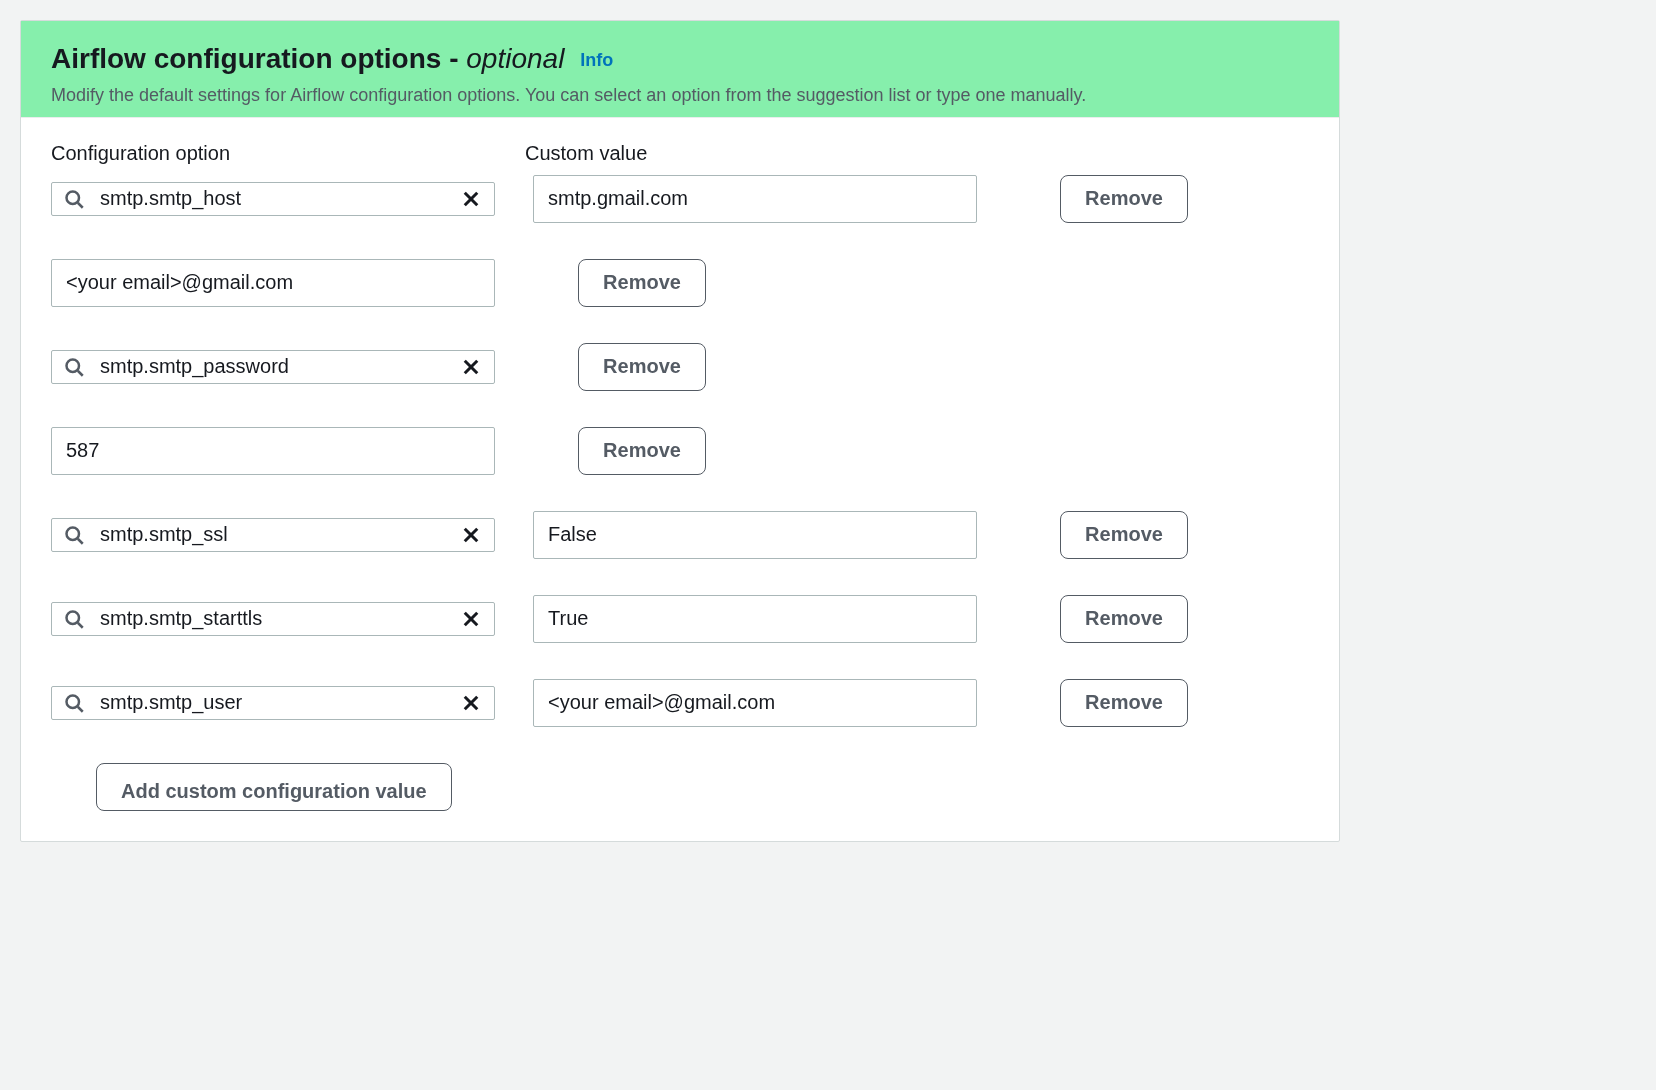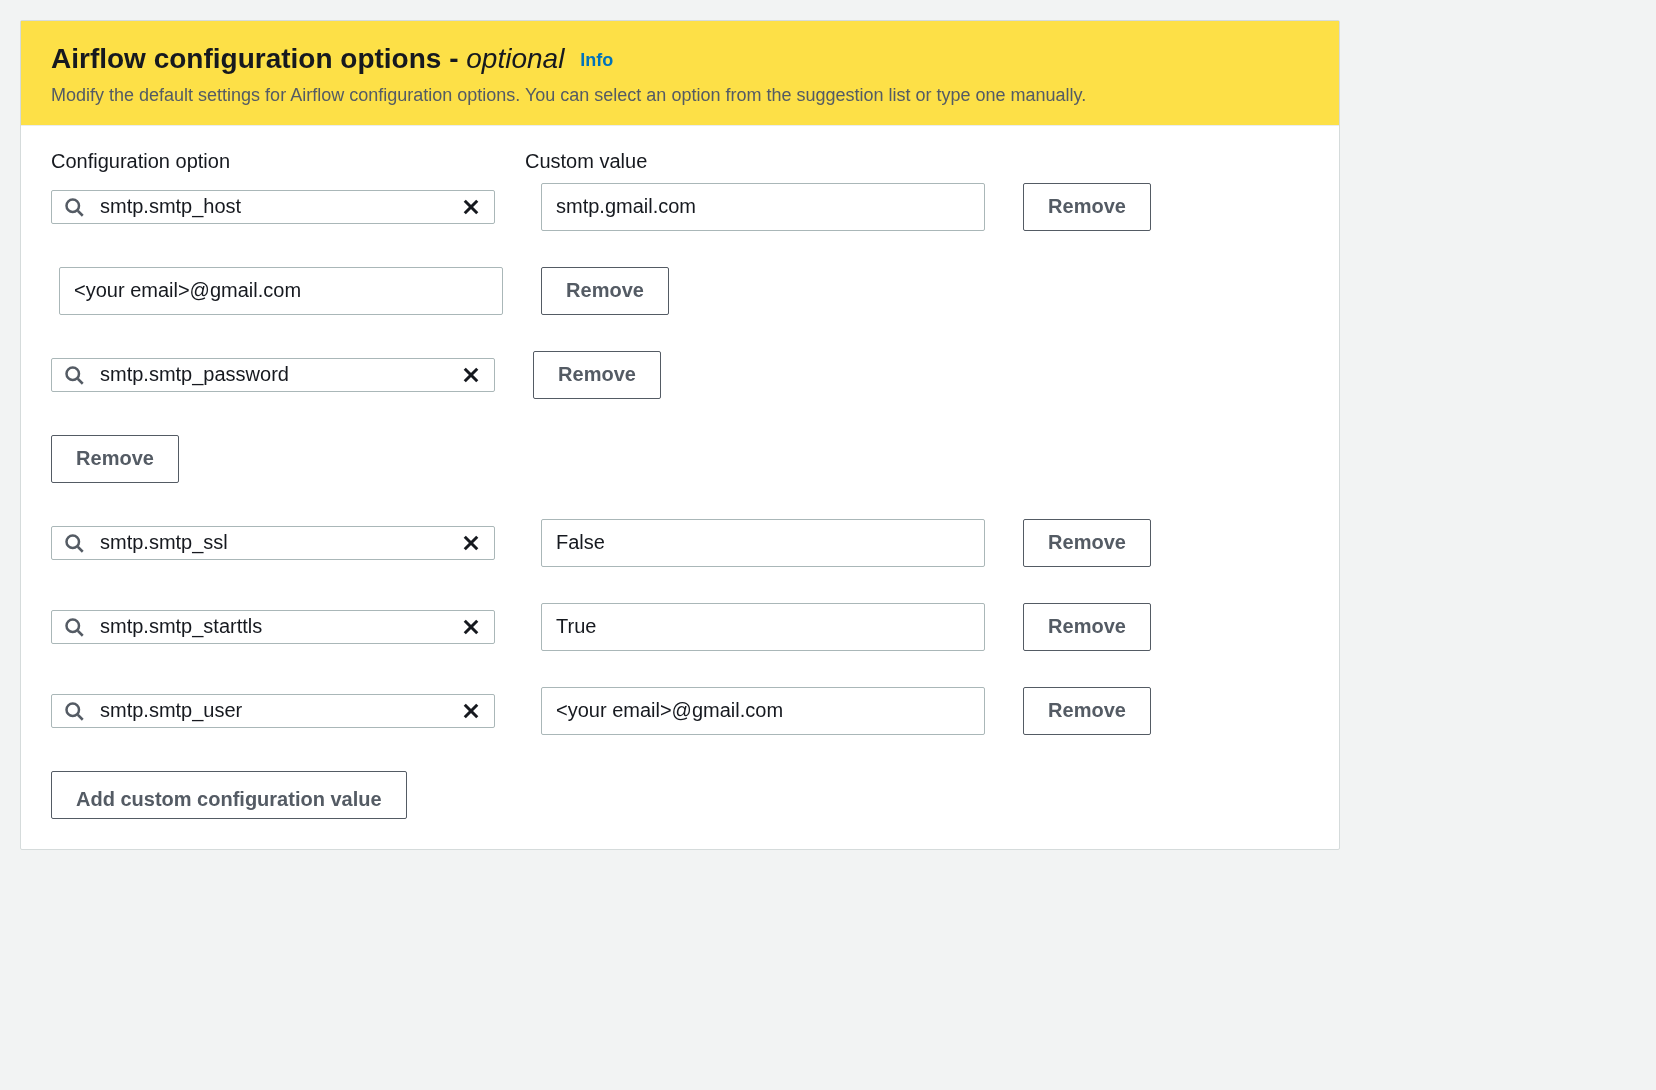--- a/index.html
+++ b/index.html
@@ -10,22 +10,22 @@
     font-family: "Amazon Ember", "Helvetica Neue", Arial, sans-serif;
     color: #16191f;
   }
   .panel {
     background: #fff;
     border: 1px solid #d5dbdb;
     border-radius: 2px;
     width: 1320px;
   }
   .panel-header {
-    padding: 20px 30px 16px 30px;
-    background: #fde047;
+    padding: 20px 30px 8px 30px;
+    background: #86efac;
     border-bottom: 1px solid #eaeded;
   }
   .panel-title {
     font-size: 28px;
     font-weight: 700;
     margin: 0 0 6px 0;
     line-height: 1.3;
   }
   .panel-title .optional {
     font-style: italic;
@@ -115,32 +115,32 @@
   .value-input {
     width: 444px;
     height: 48px;
     border: 1px solid #aab7b8;
     border-radius: 2px;
     font-size: 20px;
     padding: 0 14px;
     background: #fff;
     color: #16191f;
     outline: none;
-    margin-left: 8px;
   }
   .remove-btn, .add-btn {
     height: 48px;
     border: 1px solid #545b64;
-    border-radius: 2px;
+    border-radius: 8px;
     background: #fff;
     color: #545b64;
     font-size: 20px;
     font-weight: 700;
     cursor: pointer;
     padding: 0 18px;
+    margin-left: 45px;
   }
   .remove-btn { width: 128px; }
   .add-btn { margin-top: 36px; padding: 16px 24px; }
   svg { display: block; }
 </style>
 </head>
 <body>
 
 <div class="panel">
 
@@ -202,20 +202,21 @@
             <line x1="3" y1="3" x2="13" y2="13"></line>
             <line x1="13" y1="3" x2="3" y2="13"></line>
           </svg>
         </span>
       </button>
     </div>
     <button class="remove-btn">Remove</button>
   </div>
 
   <div class="row">
+    <input type="text" class="value-input" value="587" style="">
     <button class="remove-btn">Remove</button>
   </div>
 
   <div class="row">
     <div class="option-wrap">
       <span class="search-icon">
         <svg width="20" height="20" viewBox="0 0 16 16" fill="none" stroke="currentColor" stroke-width="2">
           <circle cx="7" cy="7" r="5"></circle>
           <line x1="11" y1="11" x2="15" y2="15"></line>
         </svg>

